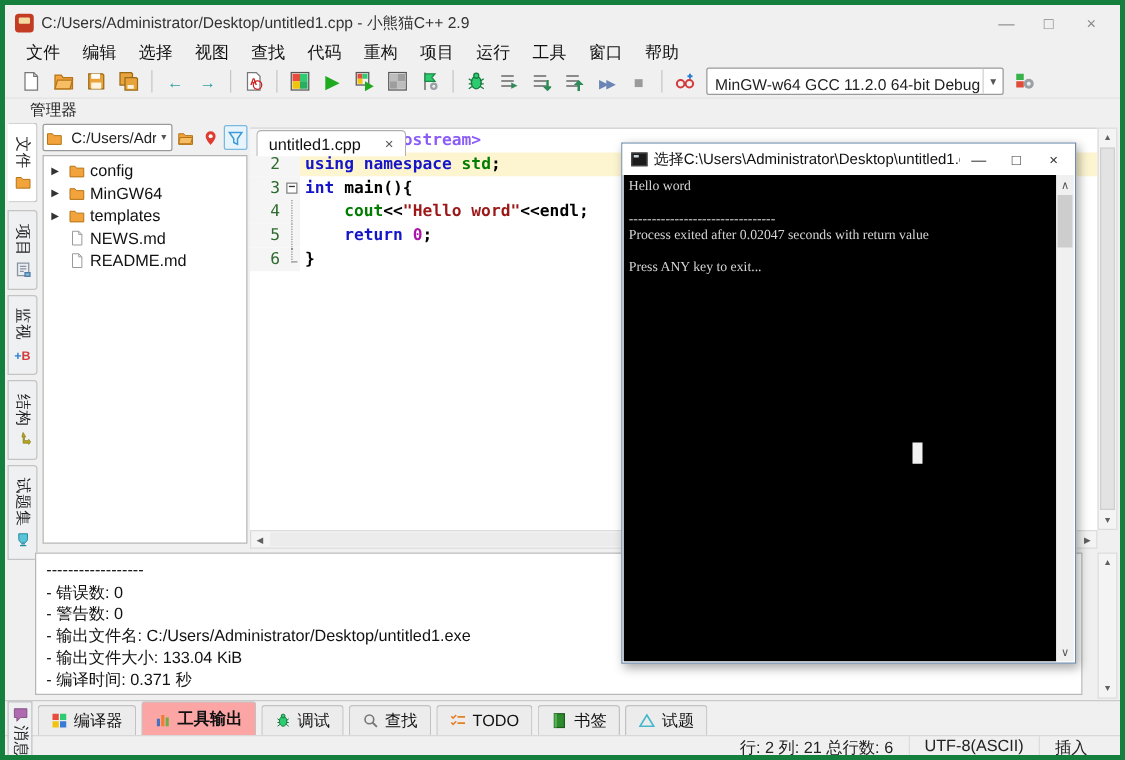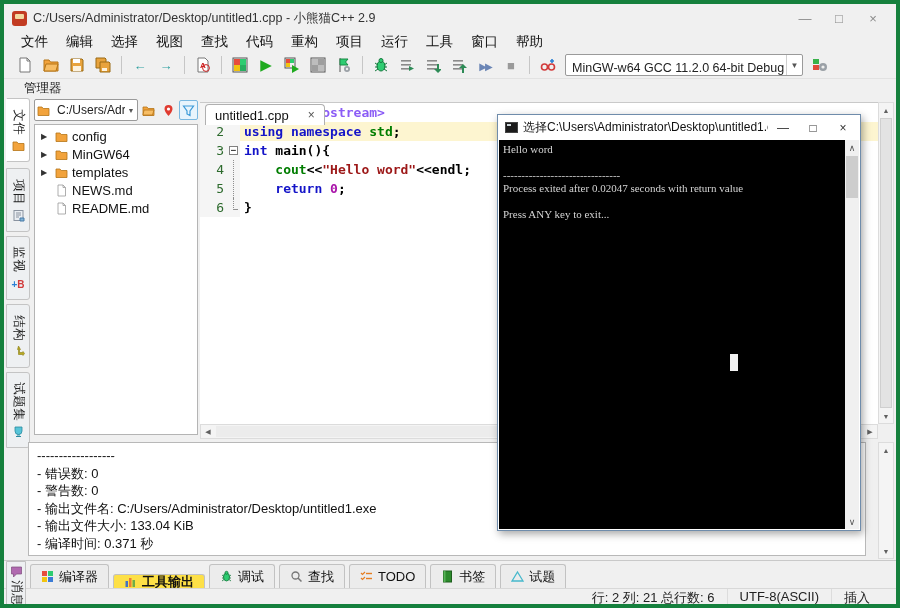--- a/index.html
+++ b/index.html
@@ -93,21 +93,21 @@
   .console-line{white-space:pre;min-height:13px;font-family:Liberation Serif, serif;}
   .console-cursor{position:absolute;left:232px;top:239px;width:8px;height:17px;background:#f2f2f2;}
   .console-vsb{position:absolute;right:1px;top:25px;bottom:1px;width:14px;background:#f0f0f0;}
   .console-vsb .sb-btn{height:15px;width:100%;font-size:9px;color:#555;}
   .console-vsb .thumb{position:absolute;left:1px;right:1px;top:16px;height:42px;background:#cdcdcd;}
   .console-vsb .dn{position:absolute;bottom:0;}
   
   .bottom-tabbar{position:absolute;left:0;top:556px;right:0;height:28px;border-top:1px solid #c9c9c9;display:flex;align-items:flex-end;padding-left:26px;}
   .b-tab{height:24px;display:flex;align-items:center;gap:5px;padding:0 10px;border:1px solid #c2c2c2;border-bottom:none;background:#ececec;
     font-size:13px;color:#111;margin-right:4px;border-radius:3px 3px 0 0;}
-  .b-tab.active{background:#fde047;height:14px;font-weight:bold;}
+  .b-tab.active{background:#fca5a5;height:27px;font-weight:bold;}
   .messages-tab{position:absolute;left:2px;top:557px;width:20px;height:49px;border:1px solid #c2c2c2;background:#eef0f2;border-radius:0 0 3px 3px;
     display:flex;flex-direction:column;align-items:center;justify-content:center;gap:2px;z-index:5;}
   .statusbar{position:absolute;left:0;top:584px;right:0;height:22px;display:flex;align-items:flex-start;justify-content:flex-end;
     padding-right:14px;font-size:13px;color:#222;border-top:1px solid #d8d8d8;}
   .status-cell{padding:0 12px;border-left:1px solid #dcdcdc;white-space:nowrap;}
   .icon16{width:16px;height:16px;display:block;}
   .icon12{width:13px;height:13px;display:block;}
   .glyph{font-size:13px;line-height:1;}
 </style>
 </head>

